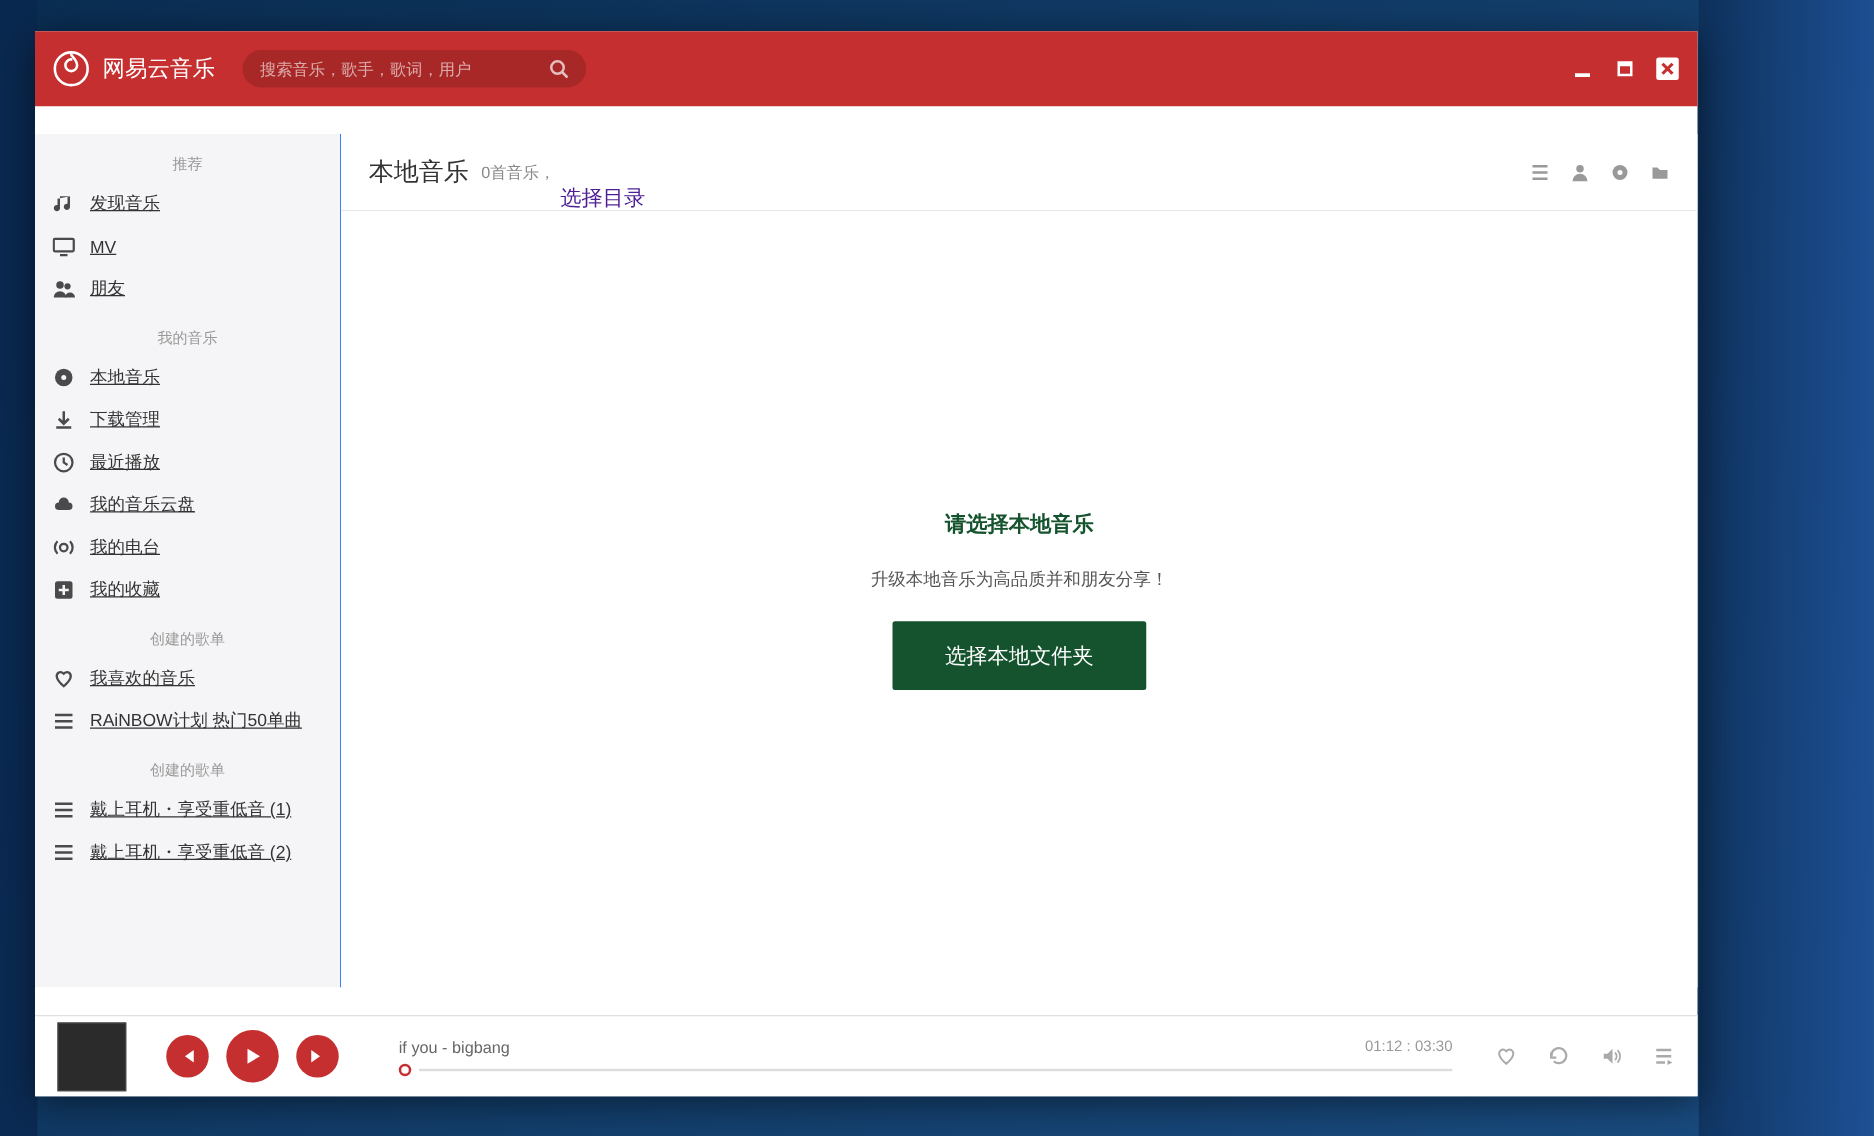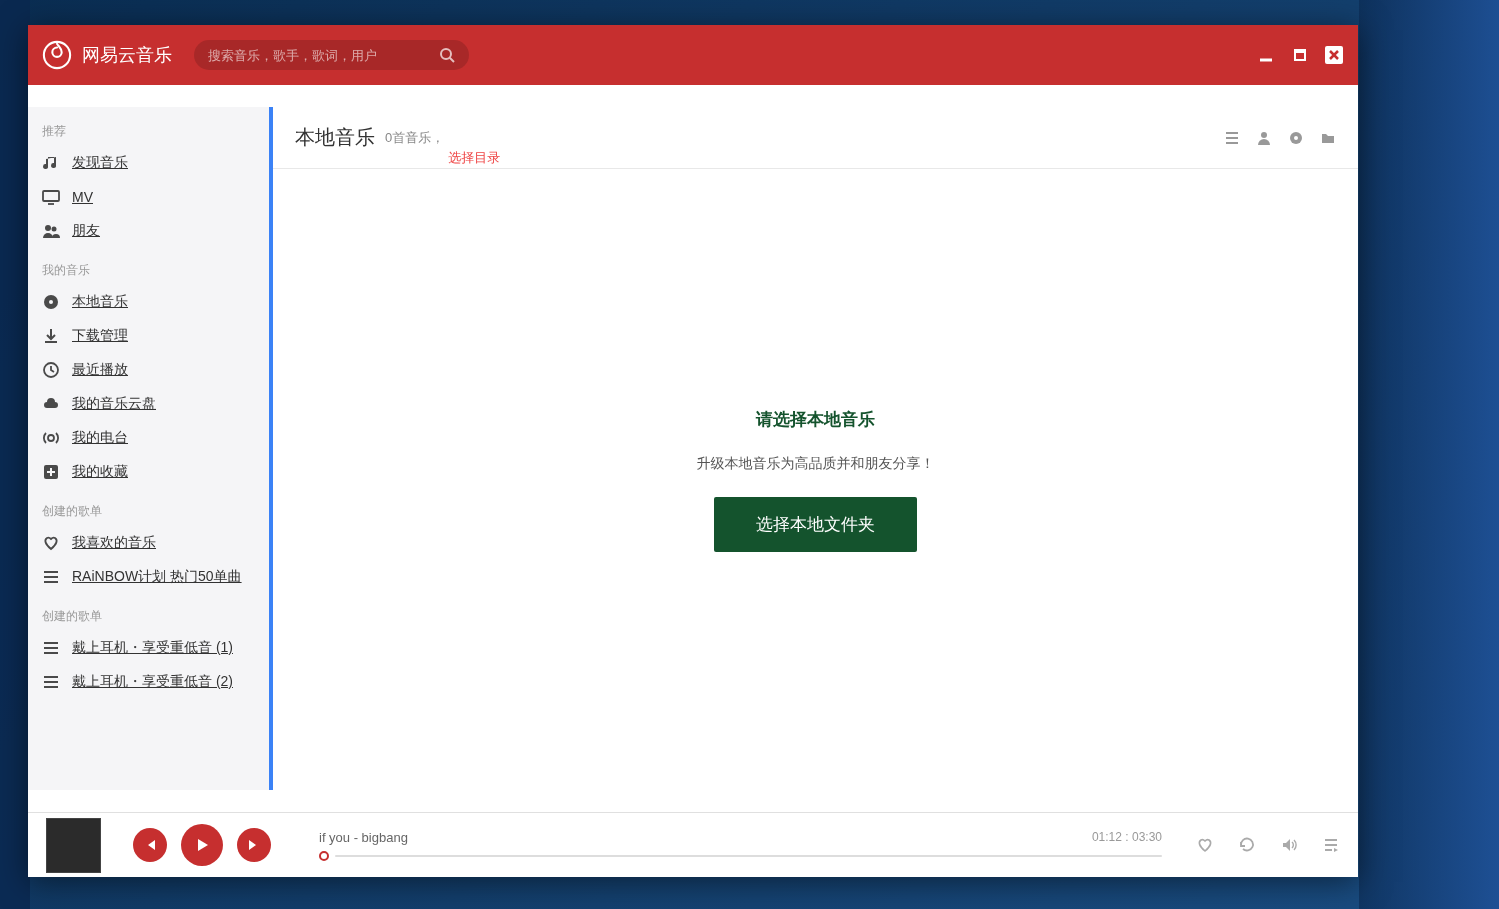--- a/index.html
+++ b/index.html
@@ -18,31 +18,31 @@
   .search-box { margin-left: 22px; width: 275px; height: 30px; background: rgba(0,0,0,0.15); border-radius: 15px; display: flex; align-items: center; padding: 12px 14px; }
   .search-input { flex: 1; background: transparent; border: none; outline: none; color: #fff; font-size: 13px; }
   .search-input::placeholder { color: rgba(255,255,255,0.6); }
   .search-icon-btn { color: rgba(255,255,255,0.7); cursor: pointer; }
   .titlebar-spacer { flex: 1; }
   .window-controls { display: flex; gap: 14px; align-items: center; }
   .win-btn { width: 20px; height: 20px; cursor: pointer; display: flex; align-items: center; justify-content: center; }
   
   .main-area { flex: 1; display: flex; overflow: hidden; }
   
-  .sidebar { width: 245px; background: #f5f5f7; border-right: 4px solid #3b82f6; overflow-y: auto; padding-top: 10px; }
+  .sidebar { width: 245px; background: #f5f5f7; border-right: 1px solid #3b82f6; overflow-y: auto; padding-top: 10px; text-align: center; }
   .sidebar-section { margin-bottom: 8px; }
   .sidebar-section-title { font-size: 12px; color: #999; padding: 6px 14px; }
   .sidebar-item { display: flex; align-items: center; gap: 12px; padding: 8px 14px; font-size: 14px; color: #333; cursor: pointer; text-decoration: underline; }
   .sidebar-item .side-icon { width: 18px; height: 18px; color: #4a4a4a; flex-shrink: 0; }
   
   .content { flex: 1; background: #fafafa; display: flex; flex-direction: column; }
   .content-header { height: 62px; border-bottom: 1px solid #e8e8e8; display: flex; align-items: center; padding: 0 22px; background: #fff; }
   .content-title { font-size: 20px; color: #333; font-weight: 500; }
   .content-subtitle { font-size: 13px; color: #888; margin-left: 10px; }
-  .content-link { font-size: 13px; color: #ef4444; margin-left: 4px; cursor: pointer; margin-top: 41px; }
+  .content-link { font-size: 17px; color: #4c1d95; margin-left: 4px; cursor: pointer; margin-top: 41px; }
   .content-header-spacer { flex: 1; }
   .content-header-icons { display: flex; gap: 16px; color: #999; }
   .content-header-icons .hdr-icon { cursor: pointer; }
   
   .content-body { flex: 1; display: flex; flex-direction: column; align-items: center; justify-content: center; gap: 24px; background: #fff; }
   .prompt-title { font-size: 17px; font-weight: 600; color: #14532d; }
   .prompt-sub { font-size: 14px; color: #555; }
   .select-folder-btn { background: #14532d; color: #fff; border: none; padding: 16px 42px; font-size: 17px; cursor: pointer; border-radius: 2px; }
   
   .player { height: 65px; border-top: 1px solid #e0e0e0; background: #fff; display: flex; align-items: center; padding: 0 18px; gap: 14px; }

